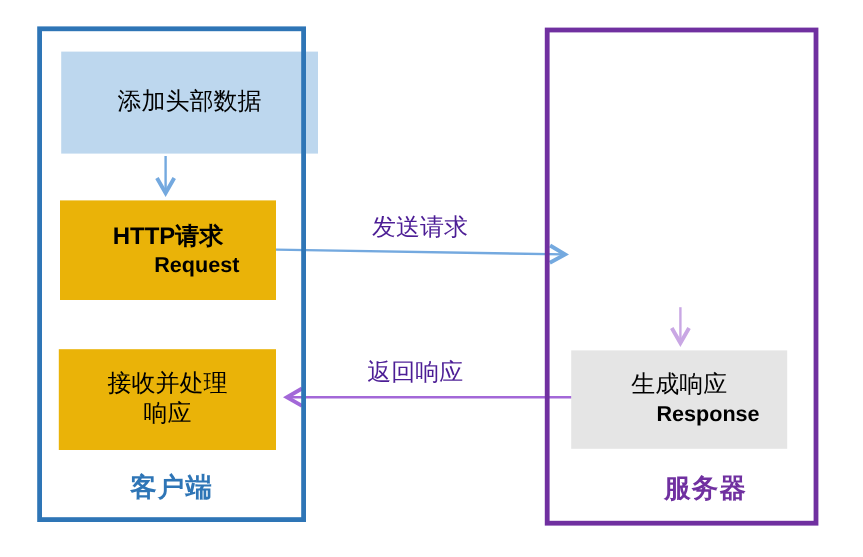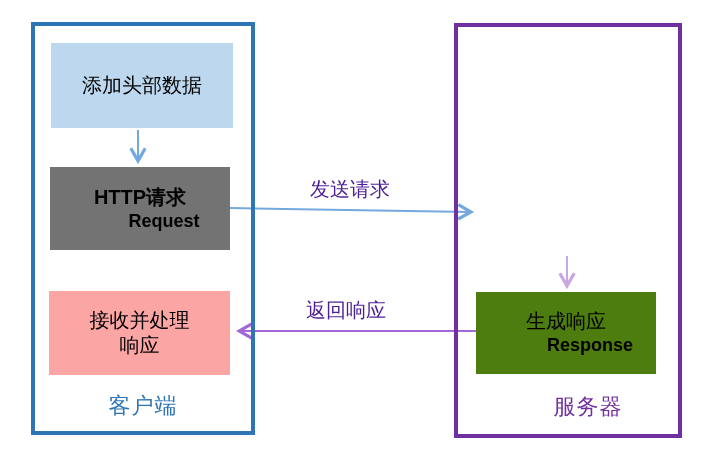--- a/index.html
+++ b/index.html
@@ -3,36 +3,36 @@
 <meta charset="utf-8">
 <style>
   html,body{margin:0;padding:0;background:#ffffff;}
   body{font-family:"Liberation Sans","DejaVu Sans",sans-serif;}
   .stage{position:relative;width:719px;height:464px;background:#ffffff;overflow:hidden;}
 
   
   .panel{position:absolute;border:4px solid;background:transparent;box-sizing:border-box;z-index:3;}
   .panel-client{left:31px;top:22px;width:224px;height:413px;border-color:#2e75b6;}
   .panel-server{left:454px;top:23px;width:228px;height:415px;border-color:#7030a0;}
-  .panel-label{position:absolute;left:0;width:100%;text-align:center;font-weight:normal;
+  .panel-label{position:absolute;left:0;width:100%;text-align:center;font-weight:bold;
                font-size:22px;letter-spacing:1px;}
   .panel-client .panel-label{bottom:10px;color:#2e75b6;}
   .panel-server .panel-label{bottom:12px;color:#7030a0;margin-left:20px;}
 
   
   .box{position:absolute;display:flex;flex-direction:column;align-items:center;justify-content:center;
        text-align:center;color:#000;z-index:1;box-sizing:border-box;line-height:1.25;}
   .box .zh{font-size:20px;}
   .box .en{font-size:18px;font-weight:bold;margin-left:48px;}
-  .box-add-header{left:51px;top:43px;width:182px;height:85px;background:#bdd7ee;}
-  .box-http-request{left:50px;top:167px;width:180px;height:83px;background:#737373;}
+  .box-add-header{left:51px;top:43px;width:214px;height:85px;background:#bdd7ee;}
+  .box-http-request{left:50px;top:167px;width:180px;height:83px;background:#eab308;}
   .box-http-request .zh{font-weight:bold;}
-  .box-receive-process{left:49px;top:291px;width:181px;height:84px;background:#fca5a5;}
+  .box-receive-process{left:49px;top:291px;width:181px;height:84px;background:#eab308;}
   .box-receive-request{left:477px;top:173px;width:178px;height:81px;background:#c9a7e4;}
-  .box-generate-response{left:476px;top:292px;width:180px;height:82px;background:#4d7c0f;}
+  .box-generate-response{left:476px;top:292px;width:180px;height:82px;background:#e5e5e5;}
 
   
   .arrows{position:absolute;left:0;top:0;width:719px;height:464px;z-index:2;}
 
   
   .edge-label{position:absolute;font-size:20px;color:#4c1d95;text-align:center;z-index:4;width:160px;}
   .edge-label-send{left:270px;top:176px;}
   .edge-label-return{left:266px;top:297px;}
 </style>
 </head>

